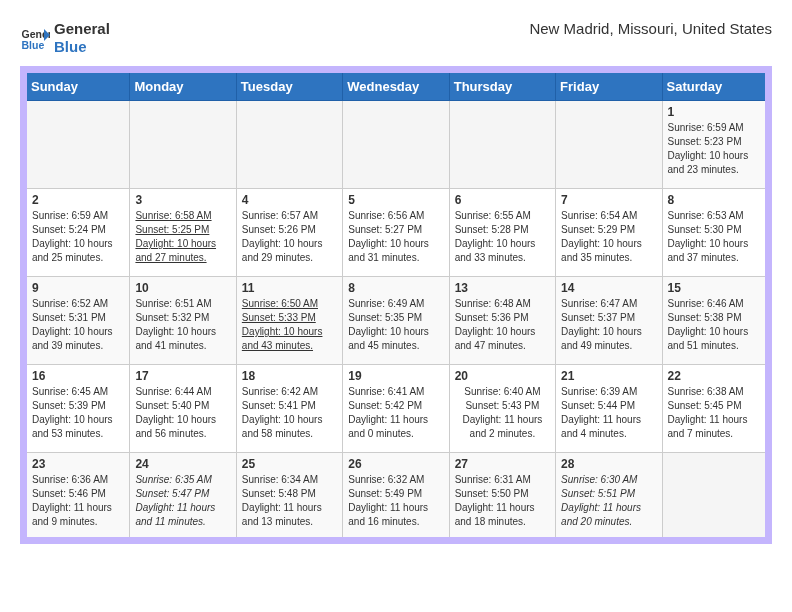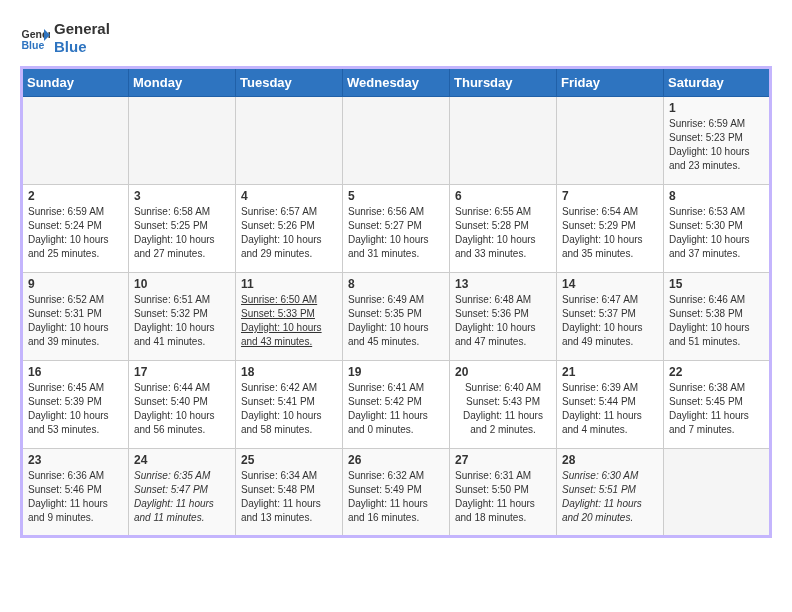--- a/index.html
+++ b/index.html
@@ -33,21 +33,21 @@
       font-weight: bold;
       color: #333;
     }
     .title-location {
       font-size: 15px;
       color: #333;
     }
     table {
       width: 100%;
       border-collapse: collapse;
-      border: 3px solid #c4b5fd;
+      border: 7px solid #c4b5fd;
     }
     thead tr th {
       background-color: #2e74c0;
       color: #fff;
       font-size: 13px;
       font-weight: bold;
       padding: 6px 4px;
       text-align: left;
       border: 1px solid #2060a8;
     }
@@ -92,20 +92,21 @@
       <text x="2" y="20" font-size="14" font-weight="bold" fill="#333">General</text>
       <text x="2" y="34" font-size="14" font-weight="bold" fill="#2e74c0">Blue</text>
       <polygon points="32,8 40,16 32,24" fill="#2e74c0"></polygon>
     </svg>
     <div style="display:flex;flex-direction:column;line-height:1.2;">
       <span style="font-size:15px;font-weight:bold;color:#333;">General</span>
       <span style="font-size:15px;font-weight:bold;color:#2e74c0;">Blue</span>
     </div>
   </div>
   <div class="title-block">
+    <div class="title-location">New Madrid, Missouri, United States</div>
   </div>
 </div>
 
 <table>
   <thead>
     <tr>
     <th>Sunday</th>
         <th>Monday</th>
         <th>Tuesday</th>
         <th>Wednesday</th>
@@ -133,21 +134,21 @@
       <tr>
         <td>
           <span class="day-num">2</span>
           <div class="day-info" style="white-space: pre-line;">Sunrise: 6:59 AM
 Sunset: 5:24 PM
 Daylight: 10 hours
 and 25 minutes.</div>
         </td>
         <td>
           <span class="day-num">3</span>
-          <div class="day-info" style="white-space: pre-line;">Sunrise: 6:58 AM
+          <div class="day-info" style="white-space: pre-line; text-decoration: underline;">Sunrise: 6:58 AM
 Sunset: 5:25 PM
 Daylight: 10 hours
 and 27 minutes.</div>
         </td>
         <td>
           <span class="day-num">4</span>
           <div class="day-info" style="white-space: pre-line;">Sunrise: 6:57 AM
 Sunset: 5:26 PM
 Daylight: 10 hours
 and 29 minutes.</div>

